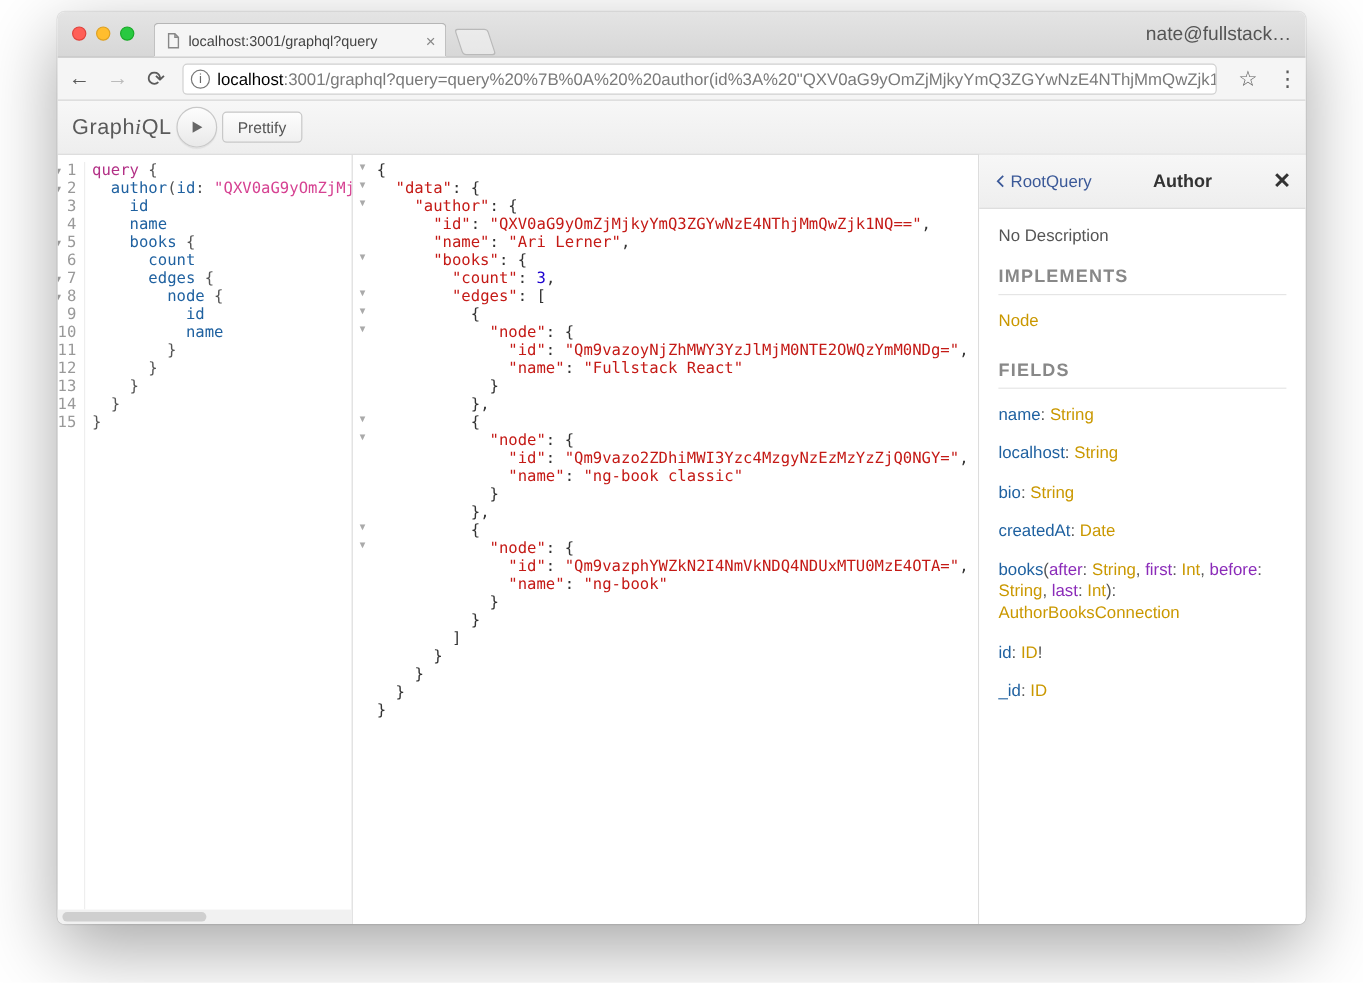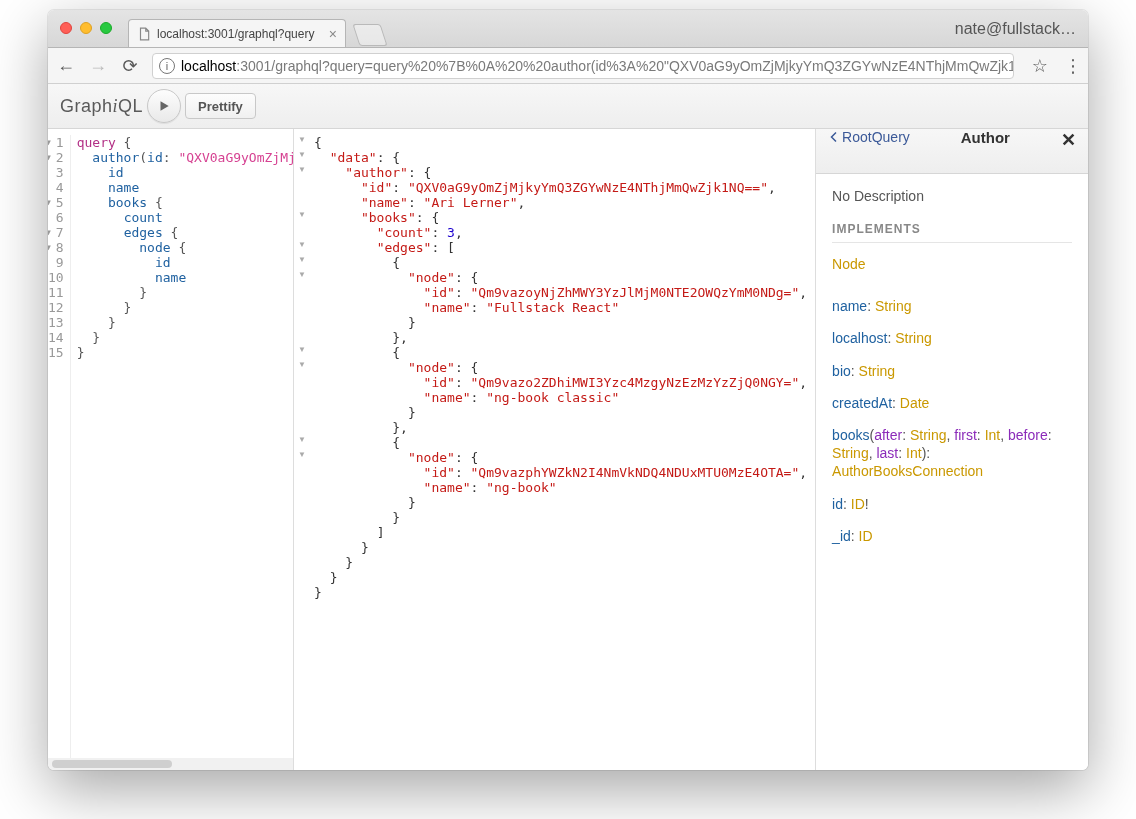--- a/index.html
+++ b/index.html
@@ -44,21 +44,21 @@
   background: #f5f5f5;
   border: 1px solid #b5b5b5;
   border-bottom: none;
   border-radius: 4px 4px 0 0;
   display: flex;
   align-items: center;
   padding: 0 8px;
   font-size: 12px;
   color: #444;
   gap: 6px;
-  width: 218px;
+  width: 244px;
 }
 .chrome-tab .tabclose { margin-left: auto; color: #888; font-size: 14px; cursor: pointer; }
 .chrome-profilename {
   position: absolute; right: 12px; top: 10px;
   font-size: 16px; color: #555;
 }
 .new-tab-outline {
   width: 28px; height: 22px;
   border: 1px solid #b9b9b9;
   border-radius: 3px;
@@ -136,21 +136,20 @@
 .play-btn svg { width: 14px; height: 14px; }
 .prettify-btn {
   height: 26px;
   padding: 0 12px;
   border: 1px solid #c8c8c8;
   border-radius: 4px;
   background: linear-gradient(#fdfdfd,#f0f0f0);
   font-size: 13px;
   color: #555;
   cursor: pointer;
-  font-weight: bold;
 }
 
 .gql-body {
   flex: 1;
   display: flex;
   min-height: 0;
 }
 
 .editor-col {
   width: 246px;
@@ -250,21 +249,21 @@
 .docs-col {
   width: 290px;
   display: flex;
   flex-direction: column;
   background: #fff;
 }
 .docs-header {
   height: 45px;
   border-bottom: 1px solid #d6d6d6;
   display: flex;
-  align-items: flex-start;
+  align-items: center;
   padding: 0 12px;
   background: linear-gradient(#f7f7f7,#eee);
 }
 .docs-back {
   color: #3b5998;
   font-size: 14px;
   display: flex;
   align-items: center;
   cursor: pointer;
   gap: 2px;
@@ -282,21 +281,21 @@
   cursor: pointer;
   font-weight: 600;
 }
 .docs-body {
   padding: 14px 16px;
   font-size: 14px;
   overflow: hidden;
 }
 .docs-desc { color: #555; margin-bottom: 18px; }
 .docs-section-title {
-  font-size: 12px;
+  font-size: 15px;
   font-weight: 700;
   letter-spacing: 1px;
   color: #888;
   border-bottom: 1px solid #e5e5e5;
   padding-bottom: 6px;
   margin-bottom: 12px;
 }
 .type-link { color: #ca9800; cursor: pointer; }
 .field-name { color: #1f61a0; }
 .arg-name { color: #8b2bb9; }
@@ -430,20 +429,21 @@
         </div>
         <div class="docs-body">
           <div class="docs-desc">No Description</div>
           <div class="docs-sec">
             <div class="docs-section-title">IMPLEMENTS</div>
             <div id="implements-list">
                 <div class="field-row"><span class="type-link">Node</span></div>
               </div>
           </div>
           <div class="docs-sec">
+            <div class="docs-section-title">FIELDS</div>
             <div id="fields-list">
                 <div class="field-row"><span class="field-name">name</span><span style="color: rgb(85, 85, 85);">: </span><span><span class="base-type">String</span></span></div>
                 <div class="field-row"><span class="field-name">localhost</span><span style="color: rgb(85, 85, 85);">: </span><span><span class="base-type">String</span></span></div>
                 <div class="field-row"><span class="field-name">bio</span><span style="color: rgb(85, 85, 85);">: </span><span><span class="base-type">String</span></span></div>
                 <div class="field-row"><span class="field-name">createdAt</span><span style="color: rgb(85, 85, 85);">: </span><span><span class="base-type">Date</span></span></div>
                 <div class="field-row"><span class="field-name">books</span><span style="color: rgb(85, 85, 85);">(</span><span class="arg-name">after</span><span style="color: rgb(85, 85, 85);">: </span><span><span class="base-type">String</span></span><span style="color: rgb(85, 85, 85);">, </span><span class="arg-name">first</span><span style="color: rgb(85, 85, 85);">: </span><span><span class="base-type">Int</span></span><span style="color: rgb(85, 85, 85);">, </span><span class="arg-name">before</span><span style="color: rgb(85, 85, 85);">: </span><span><span class="base-type">String</span></span><span style="color: rgb(85, 85, 85);">, </span><span class="arg-name">last</span><span style="color: rgb(85, 85, 85);">: </span><span><span class="base-type">Int</span></span><span style="color: rgb(85, 85, 85);">)</span><span style="color: rgb(85, 85, 85);">: </span><span><span class="base-type">AuthorBooksConnection</span></span></div>
                 <div class="field-row"><span class="field-name">id</span><span style="color: rgb(85, 85, 85);">: </span><span><span class="base-type">ID</span><span style="color: rgb(85, 85, 85);">!</span></span></div>
                 <div class="field-row"><span class="field-name">_id</span><span style="color: rgb(85, 85, 85);">: </span><span><span class="base-type">ID</span></span></div>
               </div>
           </div>

